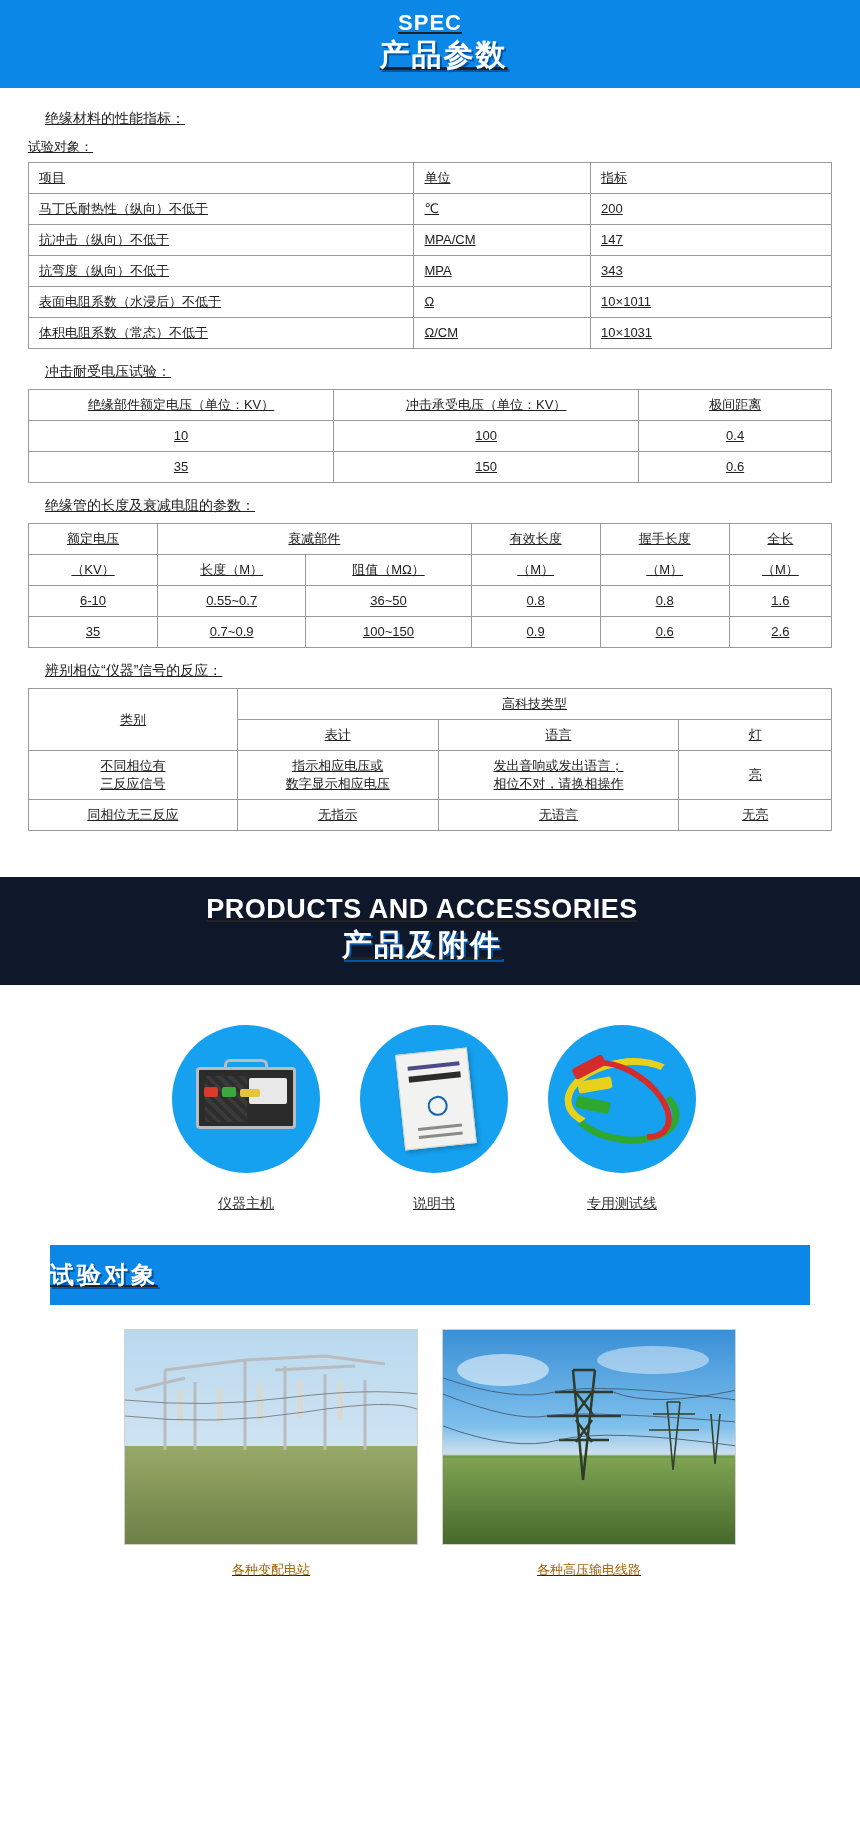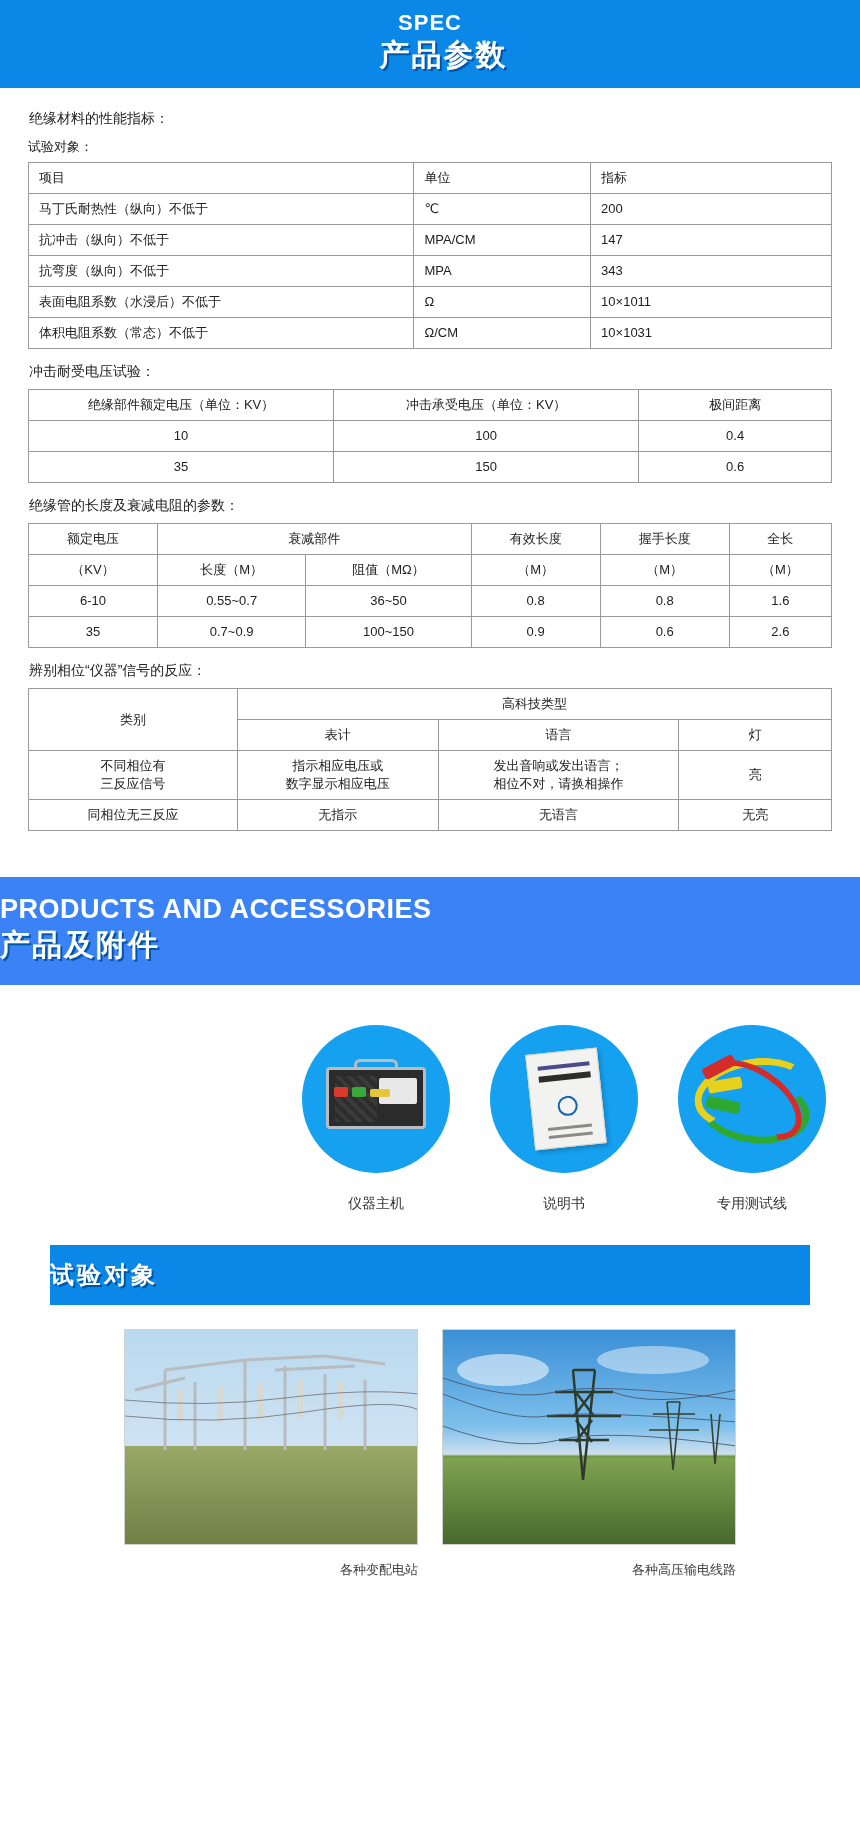--- a/index.html
+++ b/index.html
@@ -3,21 +3,21 @@
 <meta charset="utf-8">
 <style>
   * { box-sizing: border-box; }
   html, body { margin:0; padding:0; }
   body {
     width: 860px;
     background: #ffffff;
     font-family: "Liberation Sans", "DejaVu Sans", sans-serif;
     color: #222;
   }
-  .page { width: 860px; margin: 0 auto; position: relative; }
+  .page { width: 860px; margin: 0 auto; position: relative; text-decoration: underline; }
 
   
   .banner {
     background: #0b87e8;
     padding: 10px 0 14px 0;
     text-align: center;
   }
   .banner .en {
     color: #ffffff;
     font-weight: bold;
@@ -31,39 +31,39 @@
     font-weight: bold;
     font-size: 30px;
     line-height: 38px;
     letter-spacing: 2px;
     -webkit-text-stroke: 0px;
     text-shadow: 2px 2px 0 #0055a5;
     margin-left: 27px;
   }
 
   .banner2 {
-    background: #3b82f6;
+    background: #0f172a;
     padding: 16px 16px 20px 0;
-    text-align: left;
+    text-align: center;
     margin-top: 36px;
   }
   .banner2 .en {
     color:#ffffff; font-weight:bold; font-size:27px; letter-spacing:0.5px; line-height:32px;
   }
   .banner2 .cn {
     color:#ffffff; font-weight:bold; font-size:30px; line-height:40px; letter-spacing:2px;
     text-shadow: 2px 2px 0 #0055a5;
   }
 
   
   .spec-body { padding: 20px 28px 10px 28px; }
   .sec-title {
     font-size: 14px;
     color: #222;
-    margin: 12px 0 8px 1px;
+    margin: 12px 0 8px 17px;
     line-height: 20px;
   }
   .sec-title.first { margin-top: 0; }
   .sub-title {
     font-size: 13px;
     color: #222;
     margin: 10px 0 6px 0;
   }
 
   table.grid {
@@ -94,21 +94,21 @@
 
   .t3 { width: 94%; margin: 0 auto; }
   .t3 td { text-align: center; padding: 4px 6px; }
 
   .t4 { width: 94%; margin: 0 auto; }
   .t4 td { text-align: center; padding: 5px 6px; }
 
   
   .products {
     display: flex;
-    justify-content: flex-end;
+    justify-content: center;
     gap: 16px;
     padding: 40px 22px 10px 30px;
   }
   .prod {
     width: 172px;
     text-align: center;
   }
   .circle {
     width: 148px; height: 148px;
     margin: 0 auto;
@@ -186,21 +186,21 @@
     color:#fff; font-weight:bold; font-size:24px; letter-spacing:3px;
     text-shadow: 2px 2px 0 #0055a5;
   }
   .photos {
     display:flex; justify-content:center; gap:24px; padding: 24px 50px 6px 50px;
   }
   .photo-wrap { width: 294px; text-align:center; }
   .photo {
     width: 294px; height: 216px; border:1px solid #cfd2cd; overflow:hidden; position:relative;
   }
-  .photo-caption { margin-top: 16px; font-size:13px; color:#404040;text-align:right; }
+  .photo-caption { margin-top: 16px; font-size:13px; color:#a16207; }
 
   
   .ph-a {
     background: linear-gradient(180deg,#b9d9ef 0%, #cfe3f2 55%, #8fa06a 56%, #7d8f56 100%);
   }
   .ph-a .grnd { position:absolute; left:0; bottom:0; width:100%; height:46%; background: linear-gradient(180deg,#97a867,#6f8047); }
 
   
   .ph-b {
     background: linear-gradient(180deg,#3a8fd6 0%, #7ec0ec 45%, #cfe0ef 58%, #6f9c4a 59%, #4f7a32 100%);

